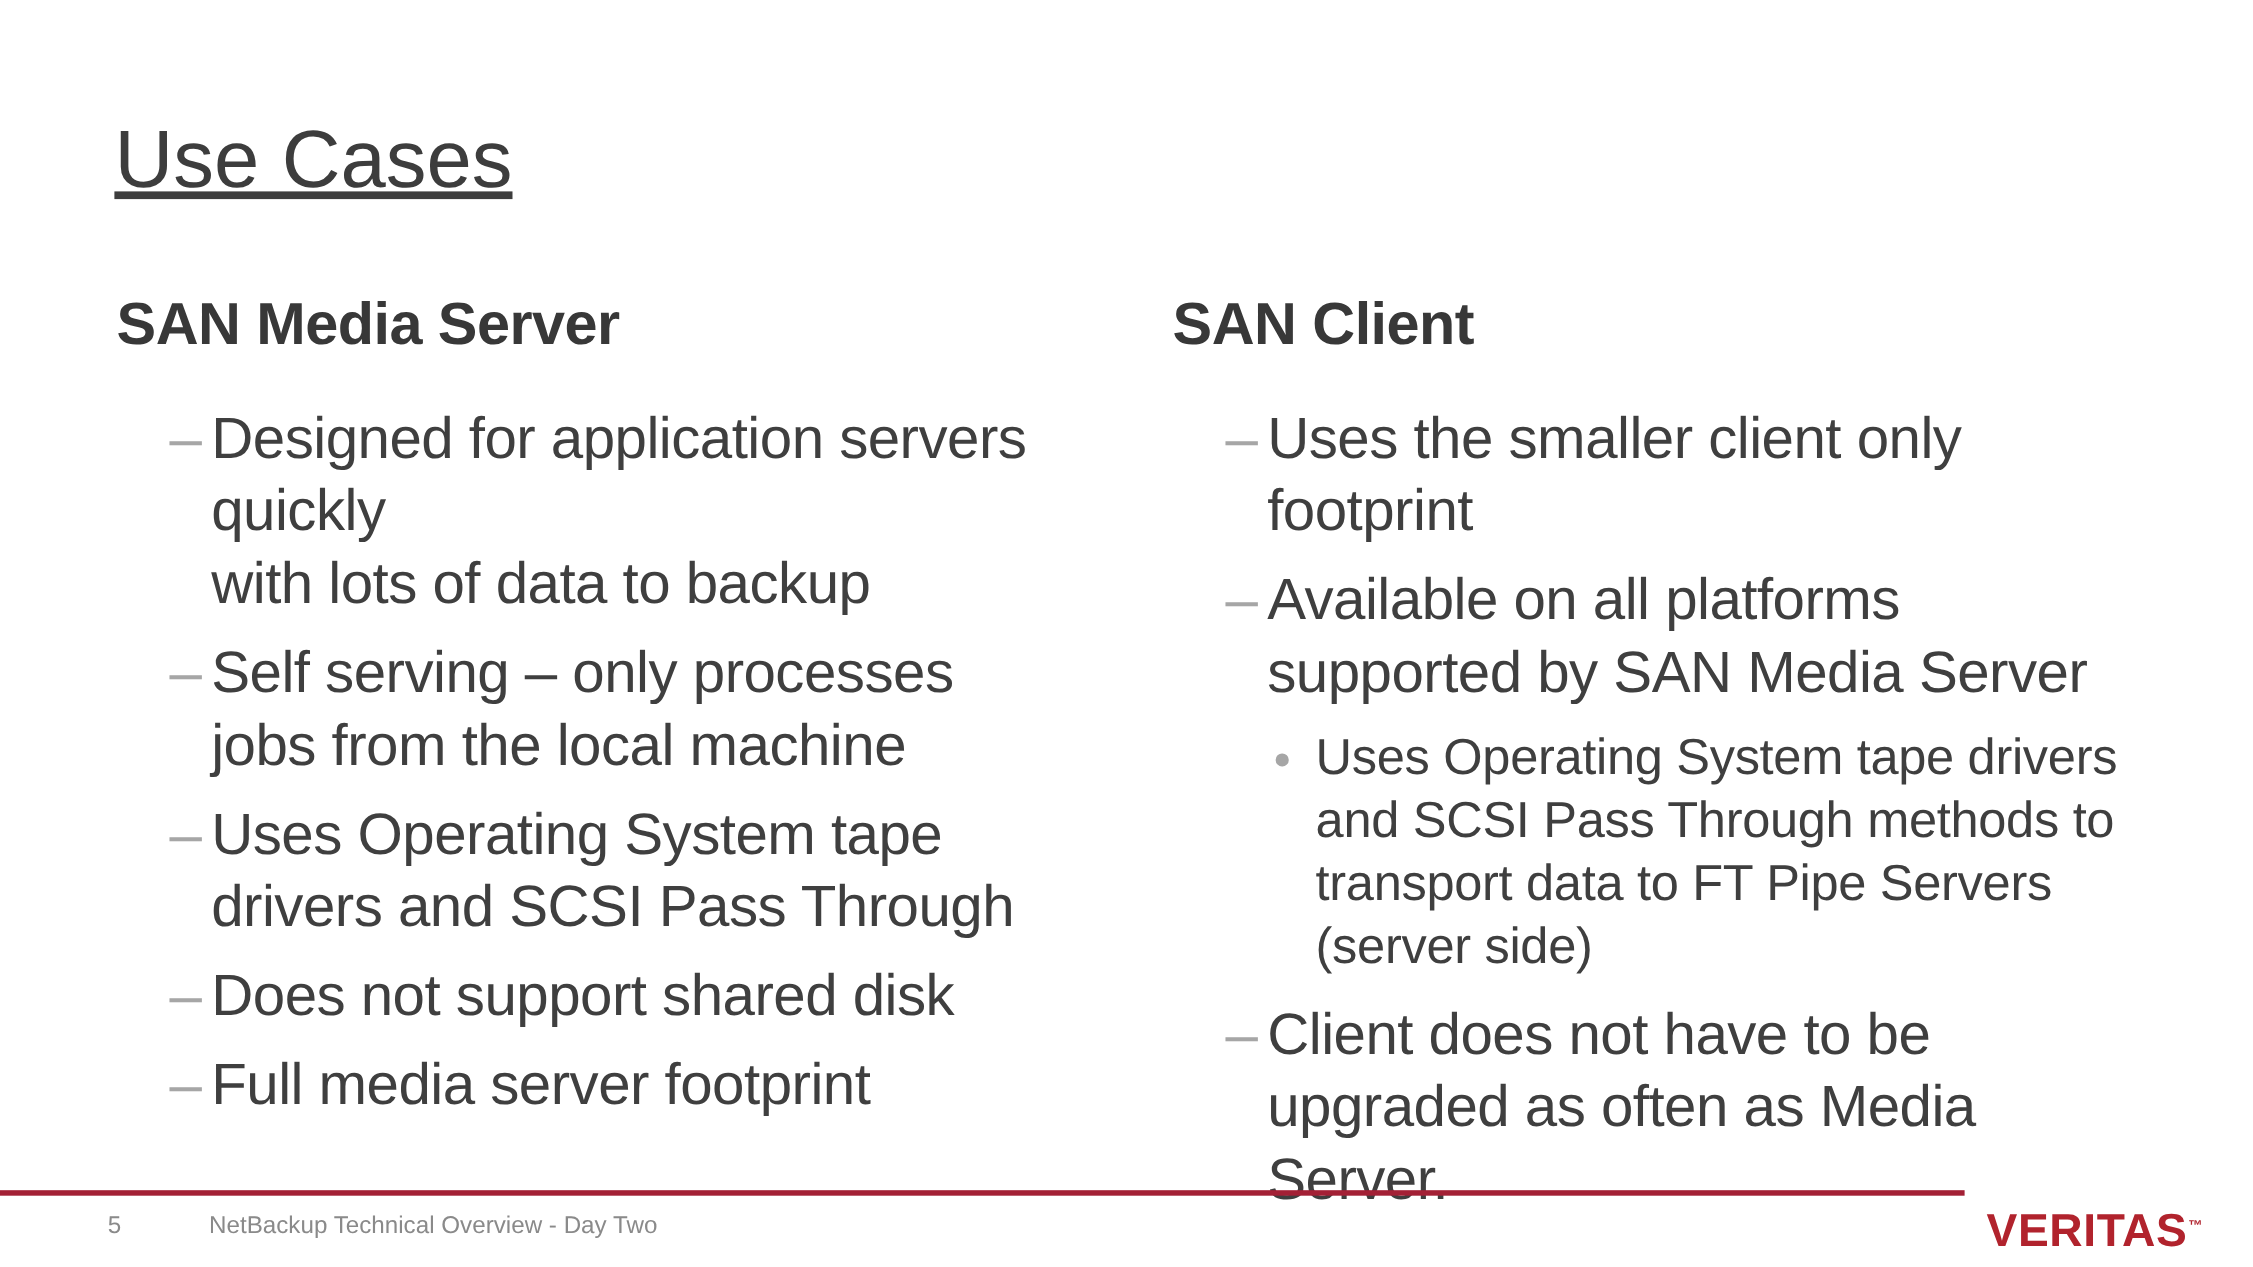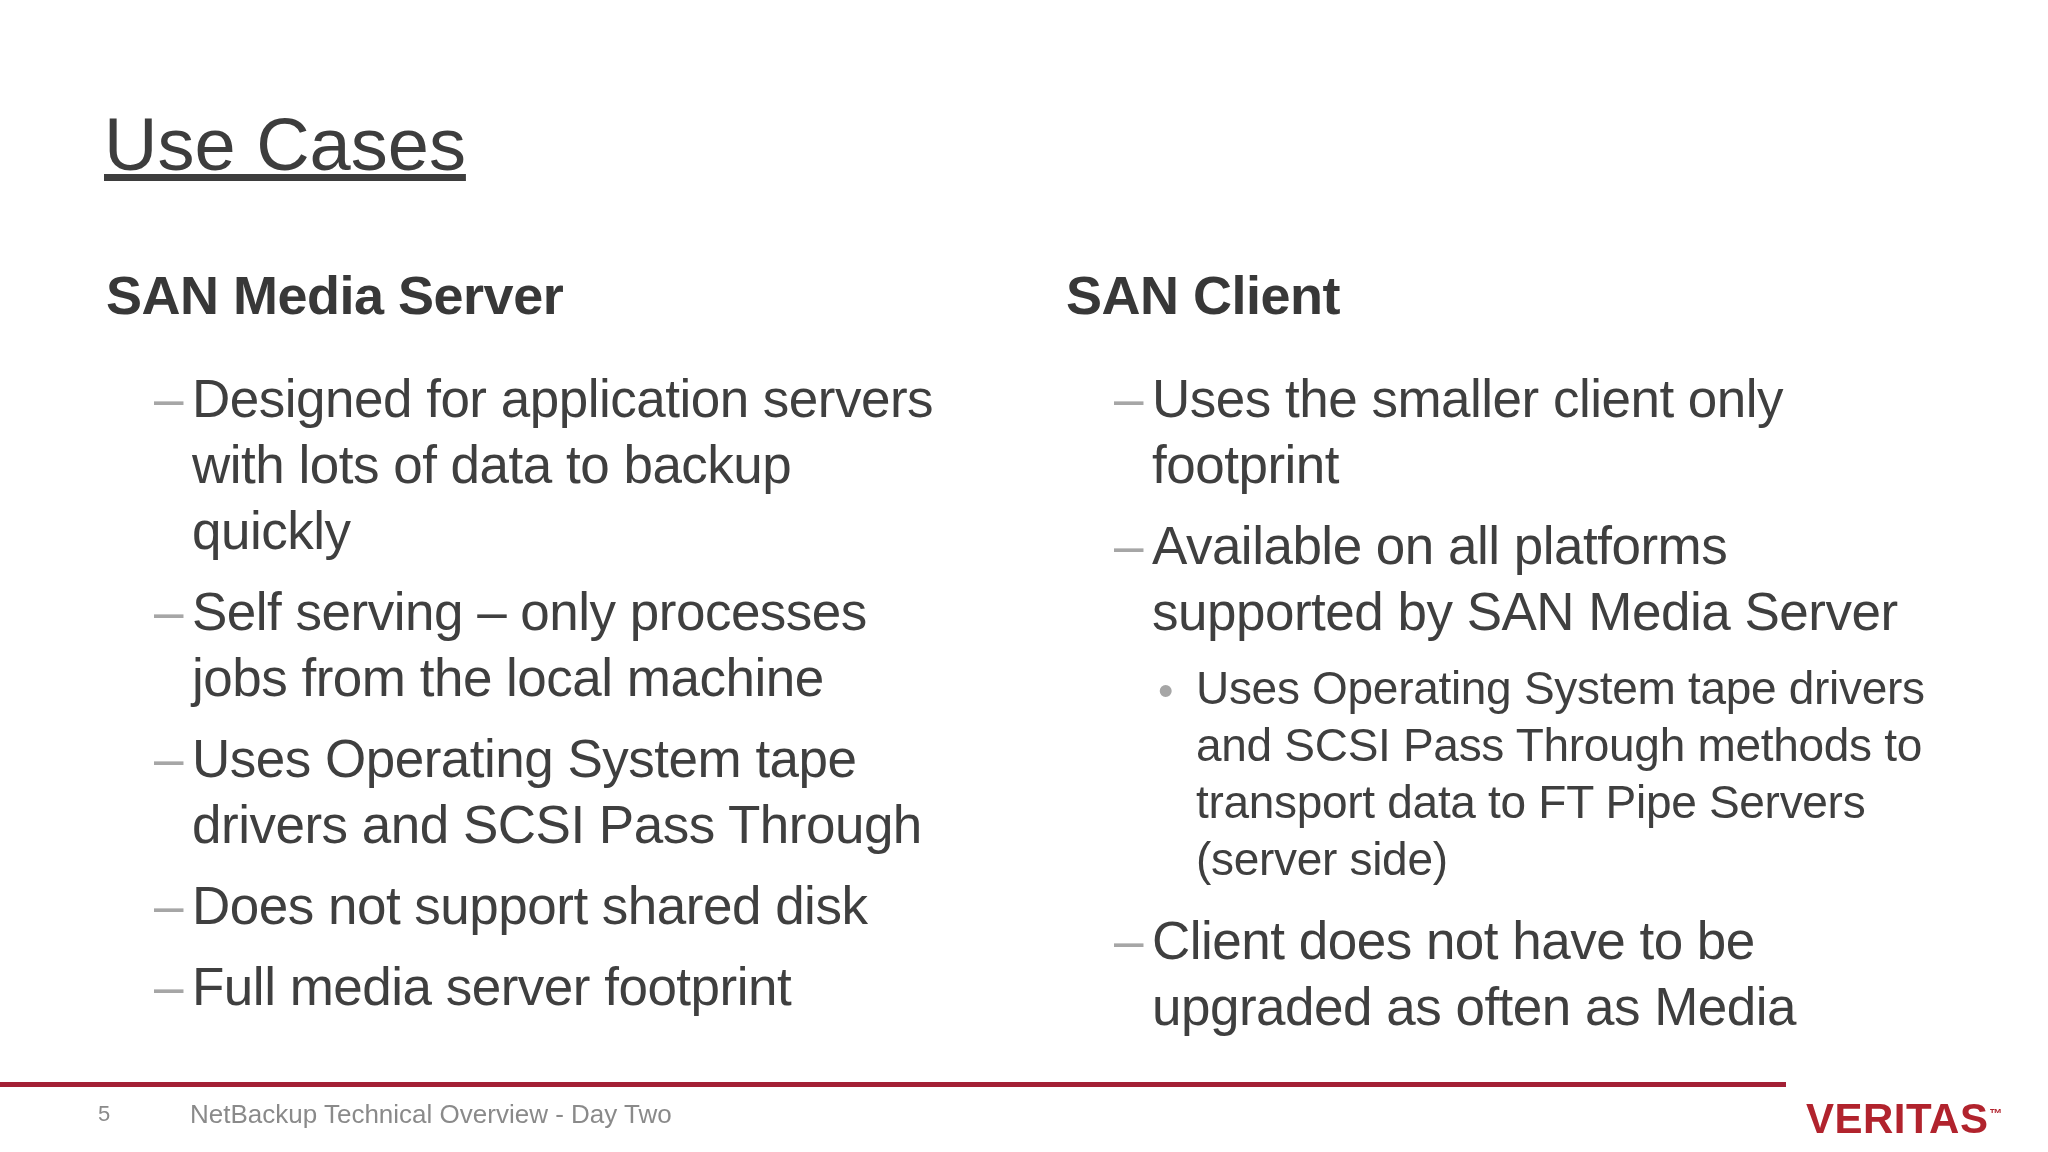--- a/index.html
+++ b/index.html
@@ -51,37 +51,37 @@
     font-size:42px;font-weight:700;letter-spacing:0.5px;
     color:var(--logo-red);white-space:nowrap;
   }
   .veritas-logo sup{font-size:13px;vertical-align:super;margin-left:1px}
   .page-num{
     position:absolute;left:98px;top:1100px;
     font-size:22px;line-height:28px;color:var(--footer-gray);
   }
   .footer-text{
     position:absolute;left:190px;top:1100px;
-    font-size:26px;line-height:28px;color:var(--footer-gray);
+    font-size:22px;line-height:28px;color:var(--footer-gray);
   }
 </style>
 </head>
 <body>
 
 <div class="slide">
   <h1 class="slide-title">Use Cases</h1>
 
   <div id="columns">
       <section class="col col-0">
     <h2 class="col-header">SAN Media Server</h2>
     <div class="bullets">
           <div class="bullet level1">
             <div class="line"><span class="marker dash">–</span><span class="line-text">Designed for application servers</span></div>
+            <div class="line"><span class="line-text">quickly</span></div>
             <div class="line"><span class="line-text">with lots of data to backup</span></div>
-            <div class="line"><span class="line-text">quickly</span></div>
           </div>
           <div class="bullet level1">
             <div class="line"><span class="marker dash">–</span><span class="line-text">Self serving – only processes</span></div>
             <div class="line"><span class="line-text">jobs from the local machine</span></div>
           </div>
           <div class="bullet level1">
             <div class="line"><span class="marker dash">–</span><span class="line-text">Uses Operating System tape</span></div>
             <div class="line"><span class="line-text">drivers and SCSI Pass Through</span></div>
           </div>
           <div class="bullet level1">
@@ -105,20 +105,21 @@
           </div>
           <div class="bullet level2">
             <div class="line"><span class="marker dot">•</span><span class="line-text">Uses Operating System tape drivers</span></div>
             <div class="line"><span class="line-text">and SCSI Pass Through methods to</span></div>
             <div class="line"><span class="line-text">transport data to FT Pipe Servers</span></div>
             <div class="line"><span class="line-text">(server side)</span></div>
           </div>
           <div class="bullet level1">
             <div class="line"><span class="marker dash">–</span><span class="line-text">Client does not have to be</span></div>
             <div class="line"><span class="line-text">upgraded as often as Media</span></div>
+            <div class="line"><span class="line-text">Server.</span></div>
           </div>
         </div>
   </section>
     </div>
 
   <div class="footer-rule"></div>
 
   <div class="veritas-logo"><span>VERITAS</span><sup>™</sup></div>
 
   <div class="page-num">5</div>

